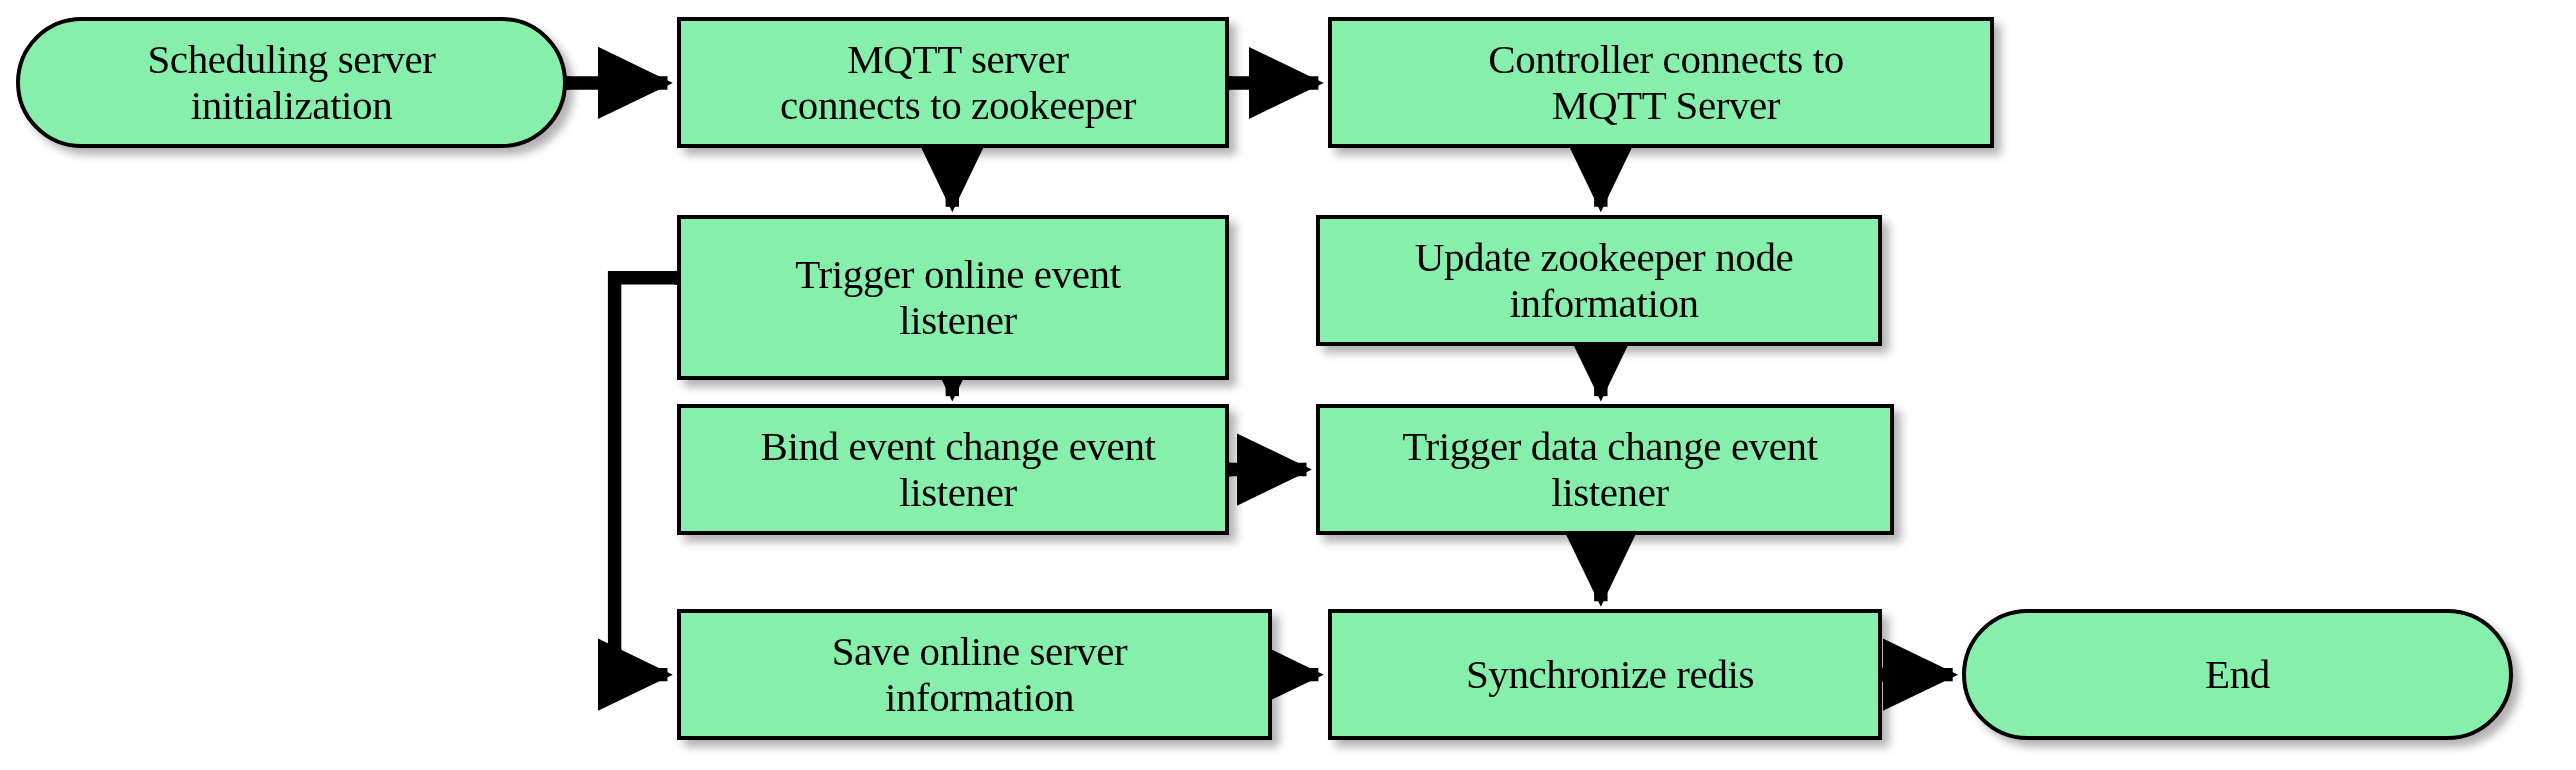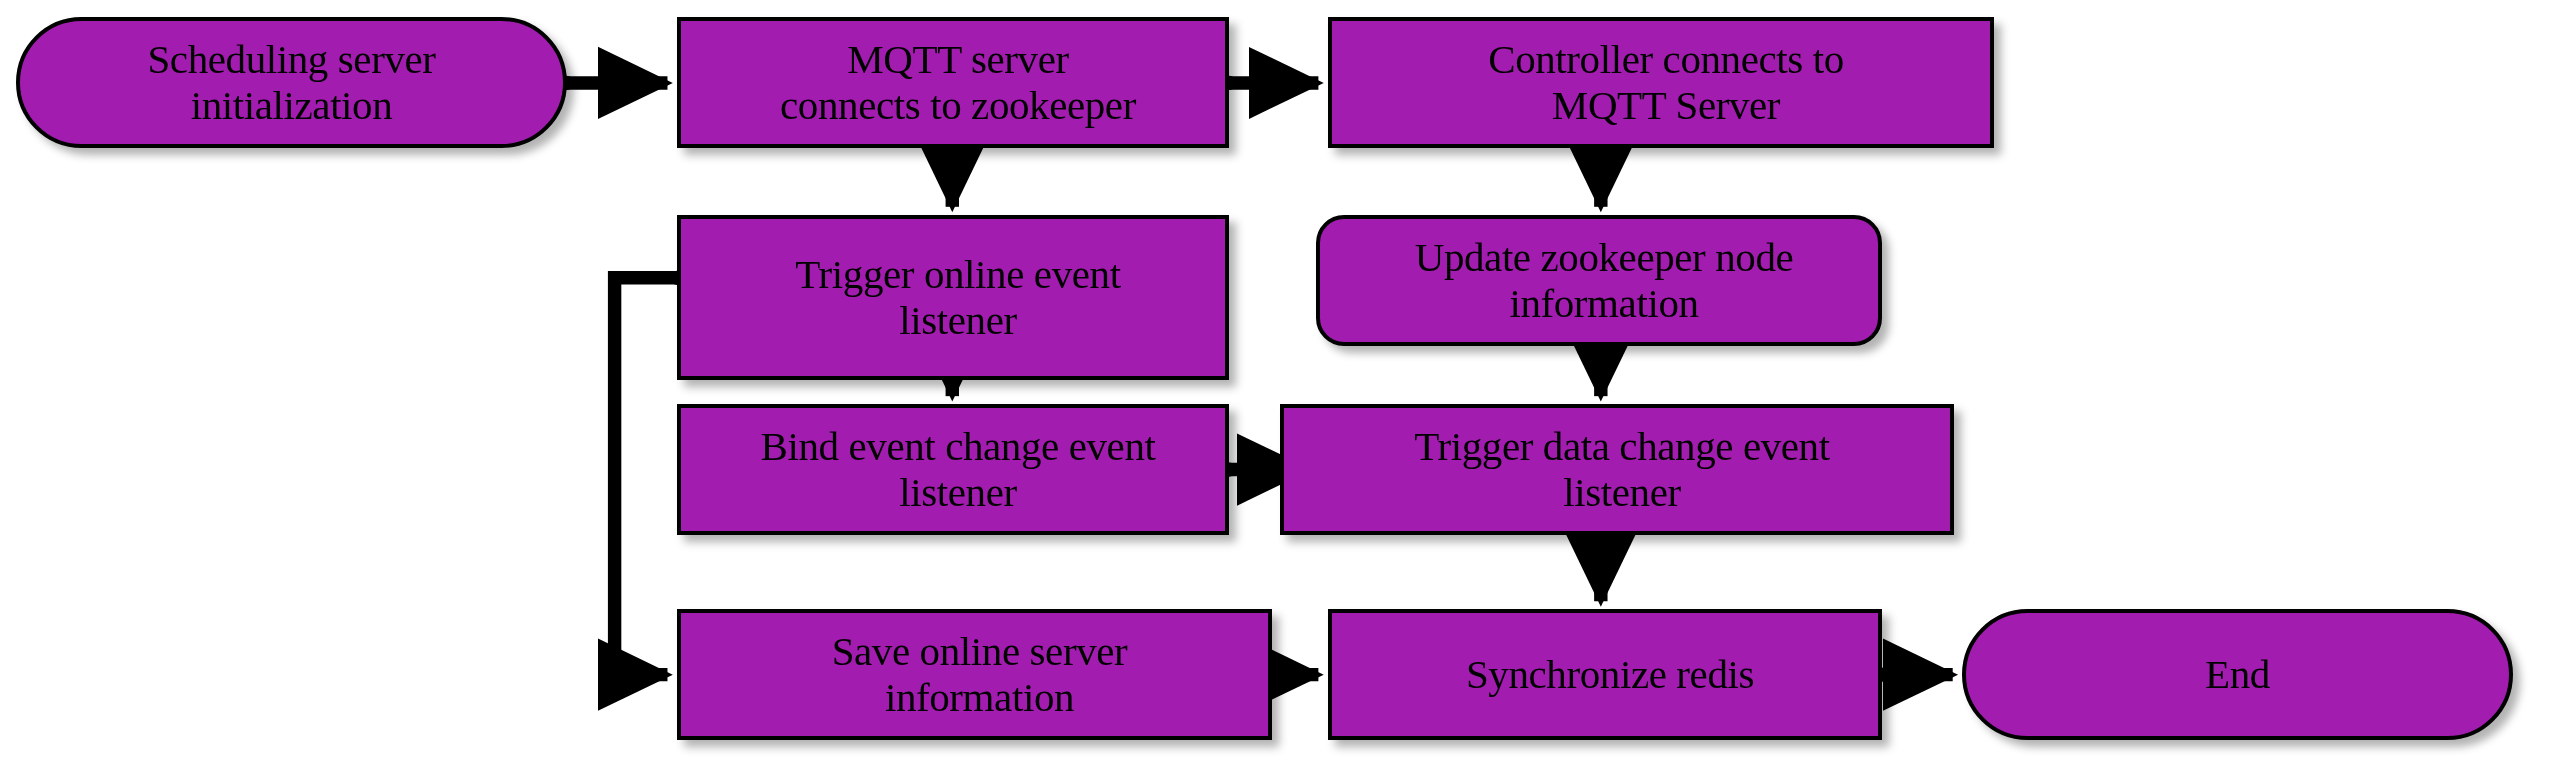--- a/index.html
+++ b/index.html
@@ -22,21 +22,21 @@
     position: absolute;
     left: 0;
     top: 0;
     width: 2576px;
     height: 771px;
     pointer-events: none;
   }
   .node {
     position: absolute;
     box-sizing: border-box;
-    background: #a21caf;
+    background: #86efac;
     border: 4px solid #000000;
     display: flex;
     align-items: center;
     justify-content: center;
     text-align: center;
     color: #000000;
     font-family: "Liberation Serif", "DejaVu Serif", serif;
     font-size: 41px;
     line-height: 1.12;
     letter-spacing: -0.4px;
@@ -137,31 +137,31 @@
   <div class="node node-process" style="left:1328px; top:17.4px; width:666px; height:131px;">
     <span class="node-label">Controller connects to
 MQTT Server</span>
   </div>
 
   <div class="node node-process" style="left:677px; top:215px; width:552px; height:165px;">
     <span class="node-label">Trigger online event
 listener</span>
   </div>
 
-  <div class="node node-process" style="left:1316px; top:215px; width:566px; height:131px;border-radius:28px;">
+  <div class="node node-process" style="left:1316px; top:215px; width:566px; height:131px;">
     <span class="node-label">Update zookeeper node
 information</span>
   </div>
 
   <div class="node node-process" style="left:677px; top:404px; width:552px; height:131px;">
     <span class="node-label">Bind event change event
 listener</span>
   </div>
 
-  <div class="node node-process" style="left:1280px; top:404px; width:674px; height:131px;align-items:center;">
+  <div class="node node-process" style="left:1316px; top:404px; width:578px; height:131px;align-items:center;">
     <span class="node-label">Trigger data change event
 listener</span>
   </div>
 
   <div class="node node-process" style="left:677px; top:609px; width:595px; height:131px;">
     <span class="node-label">Save online server
 information</span>
   </div>
 
   <div class="node node-process" style="left:1328px; top:609px; width:554px; height:131px;">

